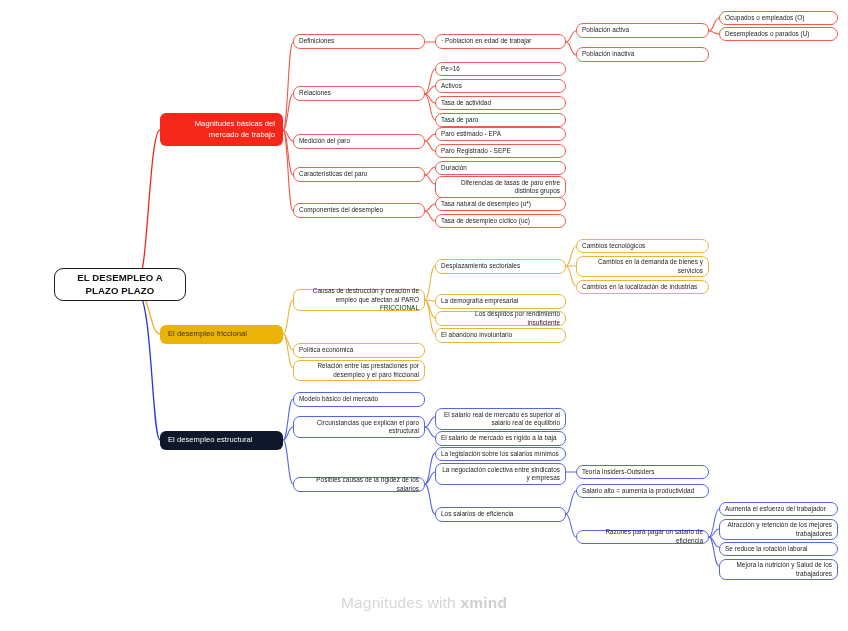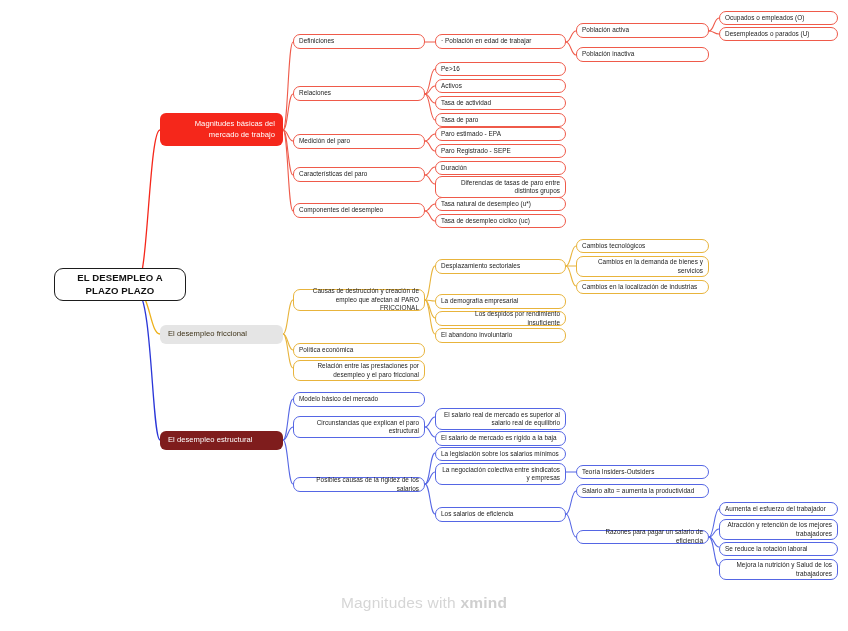--- a/index.html
+++ b/index.html
@@ -27,22 +27,22 @@
   .root{
     border:1.6px solid #1d1d1d;border-radius:9px;background:#fff;
     color:#111;font-size:9.6px;line-height:12.6px;font-weight:bold;
     text-align:center;justify-content:center;letter-spacing:.1px;
   }
   .root span{display:block;width:100%;text-align:center;}
 
   
   .main{border:none;color:#ffffff;font-size:7.6px;line-height:10.2px;border-radius:6px;padding:4px 8px;}
   .main.red{background:#f5271b;}
-  .main.yel{background:#e5e5e5;color:#3d3218;}
-  .main.blu{background:#7f1d1d;}
+  .main.yel{background:#eab308;color:#3d3218;}
+  .main.blu{background:#0f172a;}
 
   
   .red-b{border-color:#ef5a4a;}
   .yel-b{border-color:#e8b43c;}
   .blu-b{border-color:#5566e4;}
 
   .wm{
     position:absolute;left:0;right:0;top:594px;text-align:center;
     color:#d6d6d6;font-size:15.5px;letter-spacing:.2px;
   }

